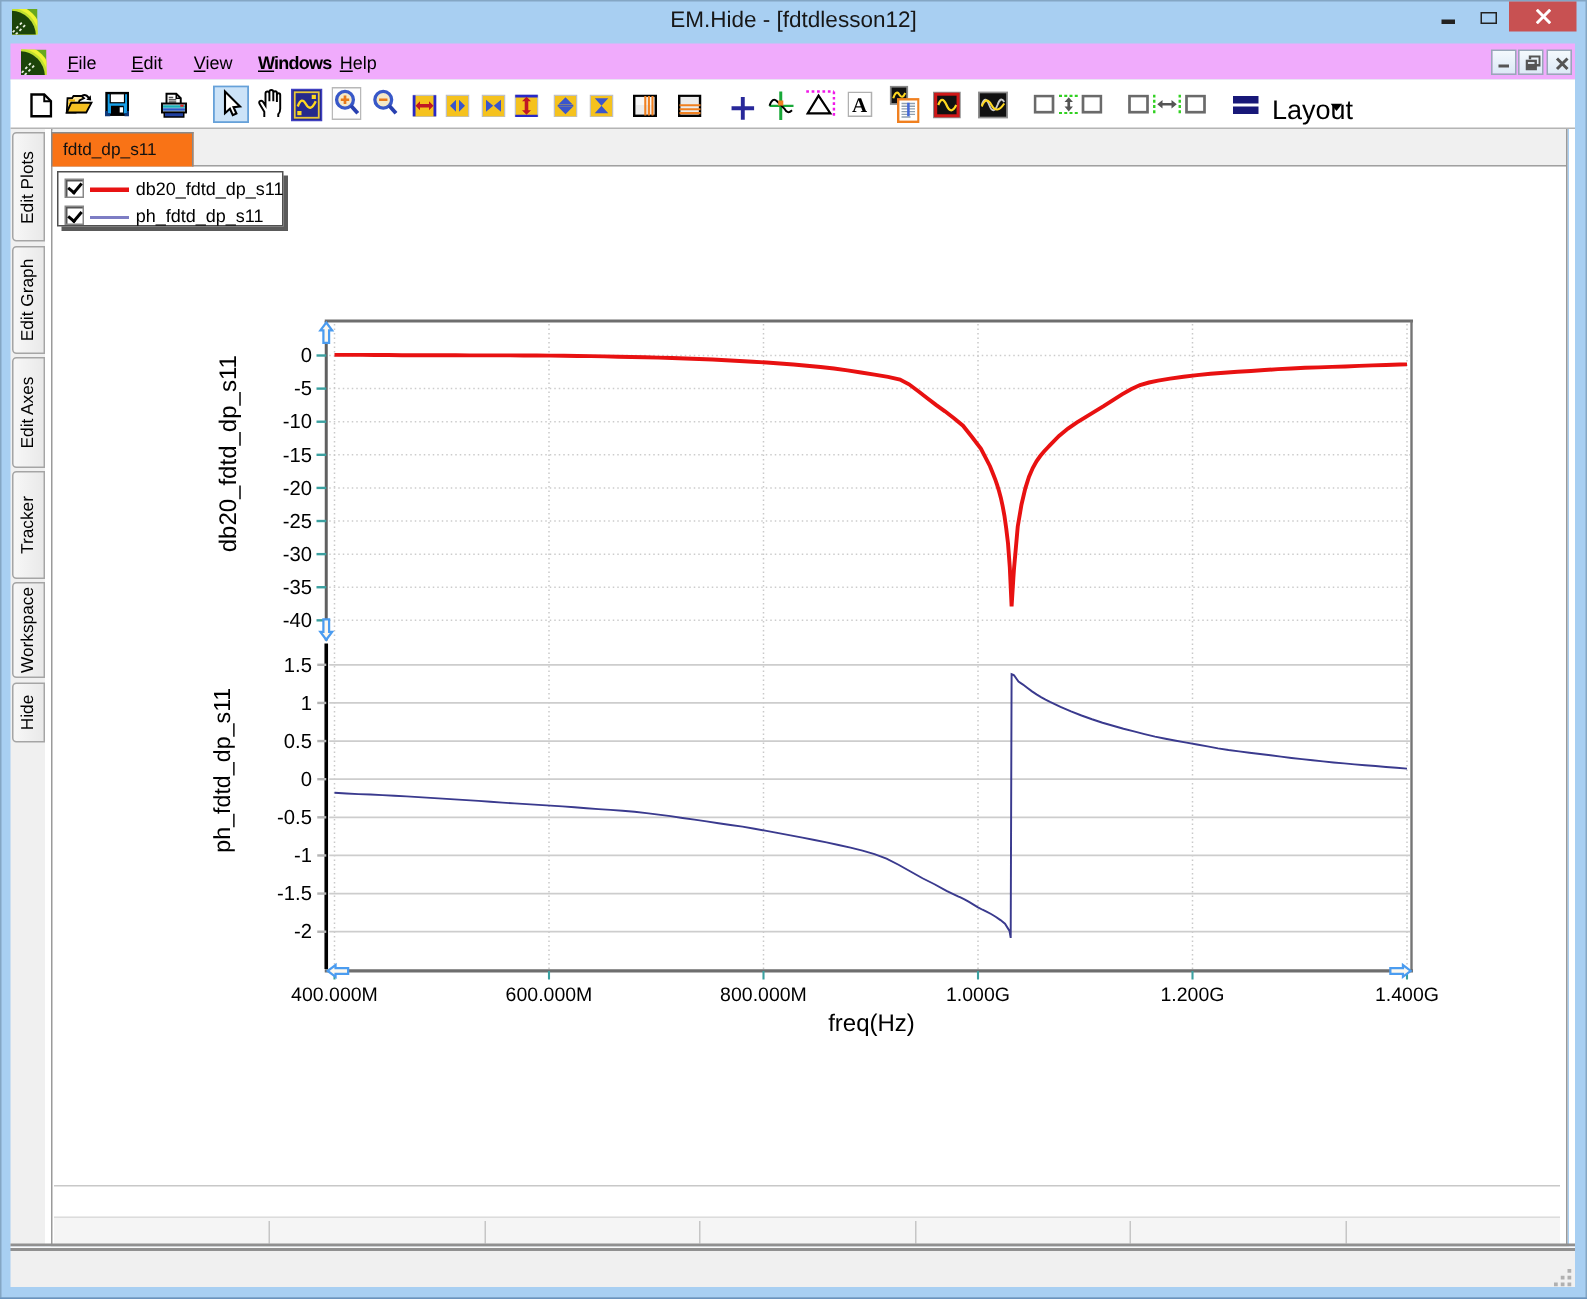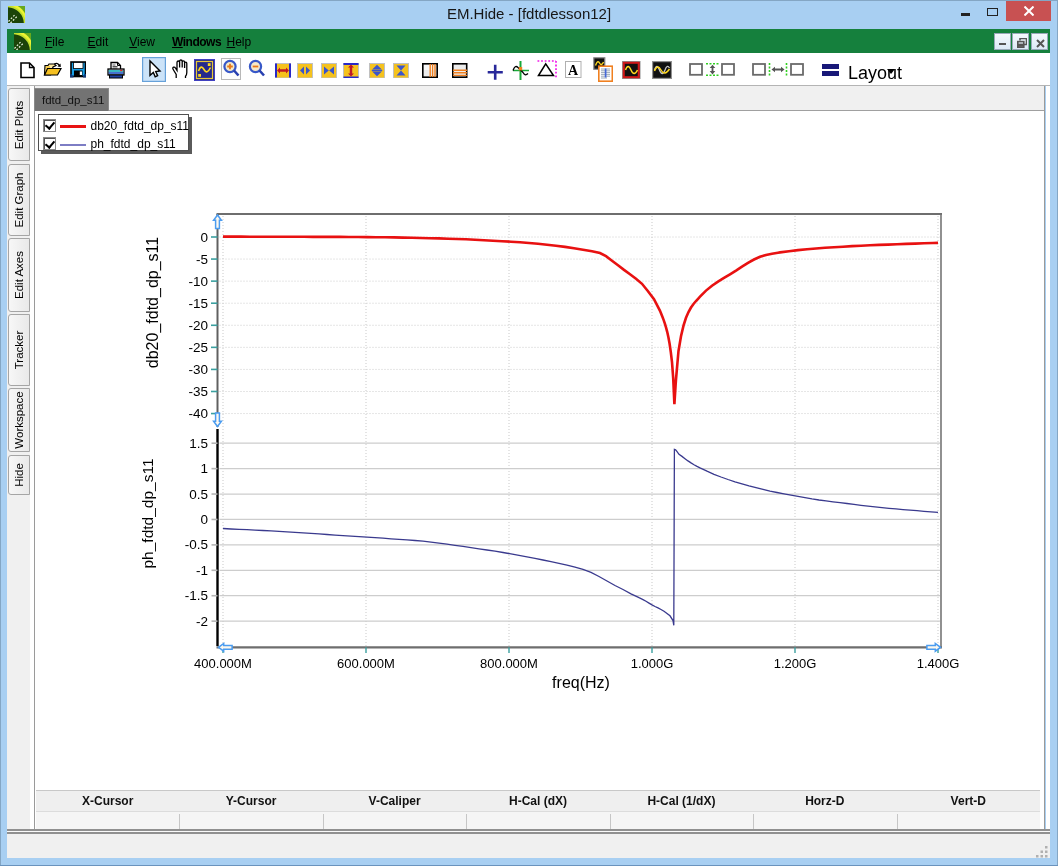--- a/index.html
+++ b/index.html
@@ -22,21 +22,21 @@
 </svg>
 <div class="abs" style="left:0;top:5px;width:1058px;text-align:center;font-size:15px;color:#171717;">EM.Hide - [fdtdlesson12]</div>
 <div class="abs" style="left:961px;top:13px;width:9px;height:2.5px;background:#222;"></div>
 <div class="abs" style="left:987px;top:7.5px;width:11px;height:8px;border:1.5px solid #222;"></div>
 <div class="abs" style="left:1006px;top:1px;width:45px;height:20px;background:#c85152;">
   <svg class="abs" style="left:18px;top:5px;" width="10" height="10" viewBox="0 0 10 10">
     <path d="M0.5 0.5 L9.5 9.5 M9.5 0.5 L0.5 9.5" stroke="#fff" stroke-width="2"></path>
   </svg>
 </div>
 
-<div class="abs" style="left:7px;top:29px;width:1043px;height:24px;background:#15803d;">
+<div class="abs" style="left:7px;top:29px;width:1043px;height:24px;background:#f0abfc;text-align:center;">
   <svg class="abs" style="left:7px;top:4px;" width="17" height="17" viewBox="0 0 17 17">
   <rect x="0" y="0" width="17" height="17" fill="#68a81e"></rect>
   <circle cx="-1" cy="18" r="21" fill="#eef432"></circle>
   <circle cx="-1" cy="18" r="18.6" fill="#c2e030"></circle>
   <circle cx="-1" cy="18" r="16.9" fill="#1c4409"></circle>
   <path d="M0.5 15.5 L7.5 8 M2.5 17 L9 10.5" stroke="#e8f0e0" stroke-width="1.2" stroke-dasharray="1.8,1.7"></path>
   </svg>
   <div class="abs" style="left:38px;top:6px;font-size:12px;color:#000;"><u>F</u>ile</div>
   <div class="abs" style="left:80.6px;top:6px;font-size:12px;color:#000;"><u>E</u>dit</div>
   <div class="abs" style="left:122.2px;top:6px;font-size:12px;color:#000;"><u>V</u>iew</div>
@@ -222,21 +222,21 @@
   </div>
 <div class="sbtab" style="top:455px;height:39.5px;">
     <span>Hide</span>
   </div>
 
 <div class="abs" style="left:30px;top:86px;width:4px;height:745px;background:#fff;"></div>
 <div class="abs" style="left:1045.5px;top:86px;width:4px;height:745px;background:#fff;"></div>
 
 <div class="abs" style="left:34px;top:85.5px;width:1011px;height:745px;background:#fff;border:1px solid #9a9a9a;"></div>
 <div class="abs" style="left:35px;top:86px;width:1009px;height:24.5px;background:#f0f0f0;border-bottom:1px solid #a0a0a0;"></div>
-<div class="abs" style="left:34px;top:88px;width:75px;height:23px;background:#737373;border:1px solid #8a8a8a;border-bottom:none;font-size:11.5px;color:#111;padding-top:5px;padding-left:7px;">fdtd_dp_s11</div>
+<div class="abs" style="left:34px;top:88px;width:95px;height:23px;background:#f97316;border:1px solid #8a8a8a;border-bottom:none;font-size:11.5px;color:#111;padding-top:5px;padding-left:7px;">fdtd_dp_s11</div>
 
 <svg class="abs" style="left:0;top:0;pointer-events:none;" width="1058" height="866" viewBox="0 0 1058 866">
 <line x1="223" y1="216" x2="223" y2="646.3" stroke="#c9c9c9" stroke-width="1" stroke-dasharray="1,2"></line>
 <line x1="366" y1="216" x2="366" y2="646.3" stroke="#c9c9c9" stroke-width="1" stroke-dasharray="1,2"></line>
 <line x1="509" y1="216" x2="509" y2="646.3" stroke="#c9c9c9" stroke-width="1" stroke-dasharray="1,2"></line>
 <line x1="652" y1="216" x2="652" y2="646.3" stroke="#c9c9c9" stroke-width="1" stroke-dasharray="1,2"></line>
 <line x1="795" y1="216" x2="795" y2="646.3" stroke="#c9c9c9" stroke-width="1" stroke-dasharray="1,2"></line>
 <line x1="938" y1="216" x2="938" y2="646.3" stroke="#c9c9c9" stroke-width="1" stroke-dasharray="1,2"></line>
 <line x1="219.5" y1="237.0" x2="940" y2="237.0" stroke="#cccccc" stroke-width="1" stroke-dasharray="1,2"></line>
 <line x1="219.5" y1="259.07" x2="940" y2="259.07" stroke="#cccccc" stroke-width="1" stroke-dasharray="1,2"></line>
@@ -328,29 +328,20 @@
 <div class="abs" style="left:37.5px;top:113.5px;width:151px;height:37px;background:#fff;border:1px solid #505050;box-shadow:3px 3px 0 #5a5a5a;">
   <div class="abs chk" style="left:4.5px;top:4px;"></div>
   <div class="abs" style="left:21px;top:10.5px;width:26px;height:3px;background:#e81313;"></div>
   <div class="abs" style="left:52px;top:4px;font-size:12px;color:#000;">db20_fdtd_dp_s11</div>
   <div class="abs chk" style="left:4.5px;top:22.5px;"></div>
   <div class="abs" style="left:21px;top:29px;width:26px;height:2px;background:#7d7dc4;"></div>
   <div class="abs" style="left:52px;top:22.5px;font-size:12px;color:#000;">ph_fdtd_dp_s11</div>
 </div>
 
 <div class="abs" style="left:36px;top:789.5px;width:1004px;height:40.5px;border-top:1px solid #c8c8c8;">
-  <div class="abs" style="left:0;top:0;width:1004px;height:20.5px;background:#efefef;">
-<div style="position:absolute;left:0.0px;top:3px;width:143.4px;text-align:center;font-size:12px;font-weight:bold;color:#111;">X-Cursor</div>
-<div style="position:absolute;left:143.4px;top:3px;width:143.4px;text-align:center;font-size:12px;font-weight:bold;color:#111;">Y-Cursor</div>
-<div style="position:absolute;left:286.9px;top:3px;width:143.4px;text-align:center;font-size:12px;font-weight:bold;color:#111;">V-Caliper</div>
-<div style="position:absolute;left:430.3px;top:3px;width:143.4px;text-align:center;font-size:12px;font-weight:bold;color:#111;">H-Cal (dX)</div>
-<div style="position:absolute;left:573.7px;top:3px;width:143.4px;text-align:center;font-size:12px;font-weight:bold;color:#111;">H-Cal (1/dX)</div>
-<div style="position:absolute;left:717.1px;top:3px;width:143.4px;text-align:center;font-size:12px;font-weight:bold;color:#111;">Horz-D</div>
-<div style="position:absolute;left:860.6px;top:3px;width:143.4px;text-align:center;font-size:12px;font-weight:bold;color:#111;">Vert-D</div>
-  </div>
   <div class="abs" style="left:0;top:20.5px;width:1004px;height:19px;background:#f5f5f5;border-top:1px solid #dcdcdc;">
 <div style="position:absolute;left:143.4px;top:2px;width:1px;height:15px;background:#c6c6c6;"></div>
 <div style="position:absolute;left:286.9px;top:2px;width:1px;height:15px;background:#c6c6c6;"></div>
 <div style="position:absolute;left:430.3px;top:2px;width:1px;height:15px;background:#c6c6c6;"></div>
 <div style="position:absolute;left:573.7px;top:2px;width:1px;height:15px;background:#c6c6c6;"></div>
 <div style="position:absolute;left:717.1px;top:2px;width:1px;height:15px;background:#c6c6c6;"></div>
 <div style="position:absolute;left:860.6px;top:2px;width:1px;height:15px;background:#c6c6c6;"></div>
   </div>
 </div>
 

